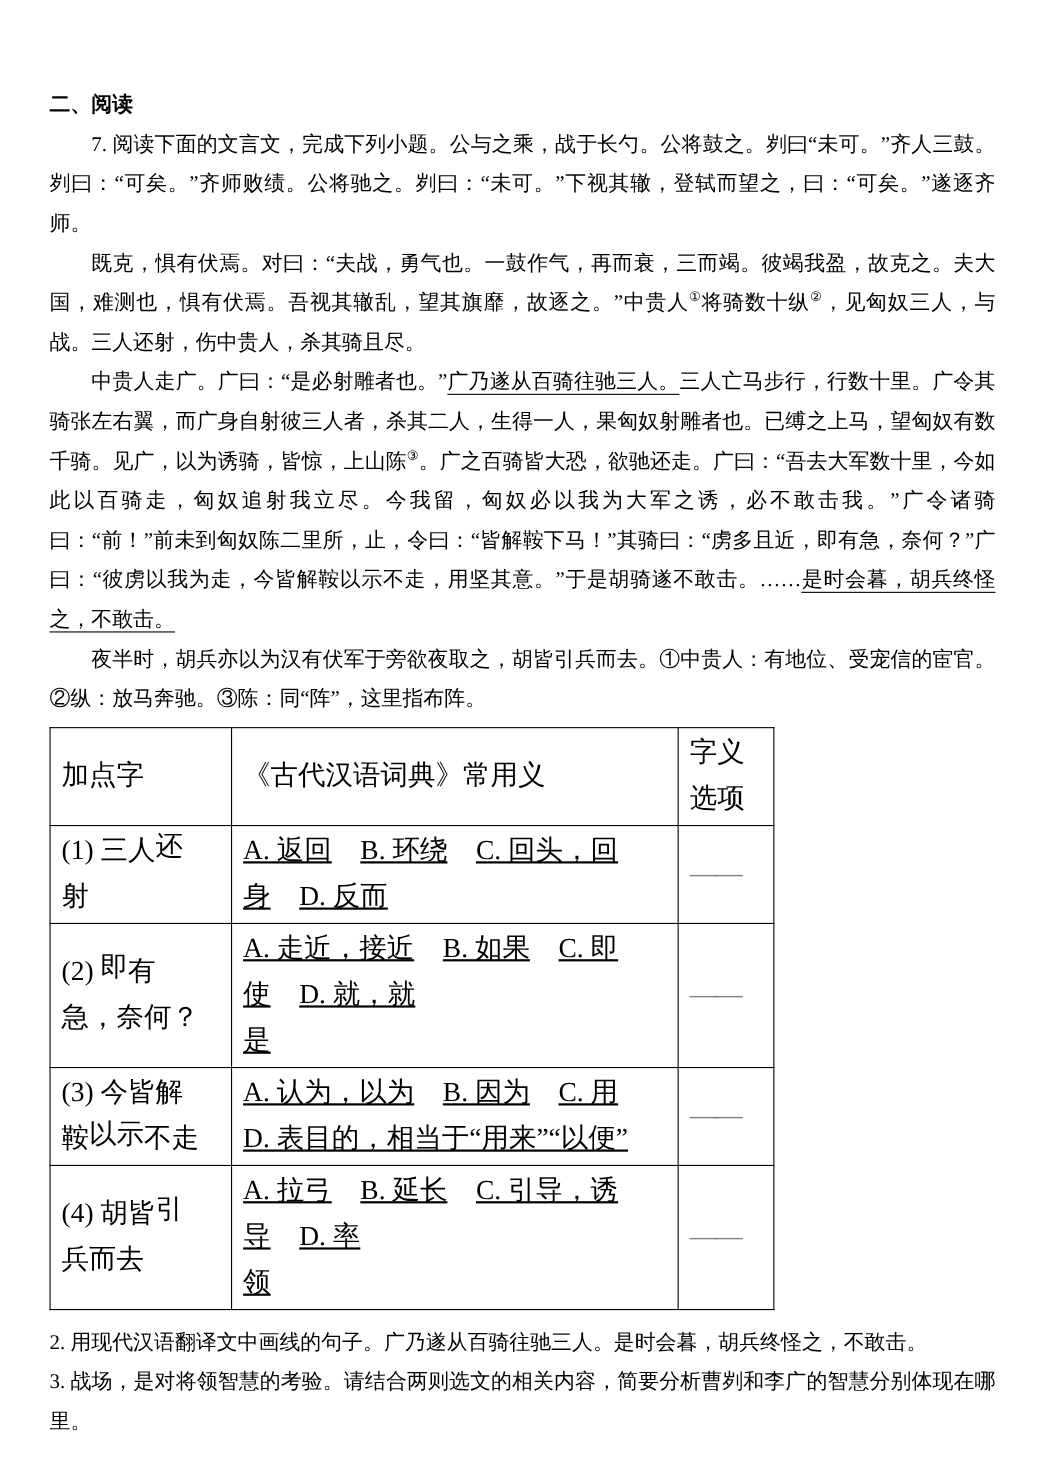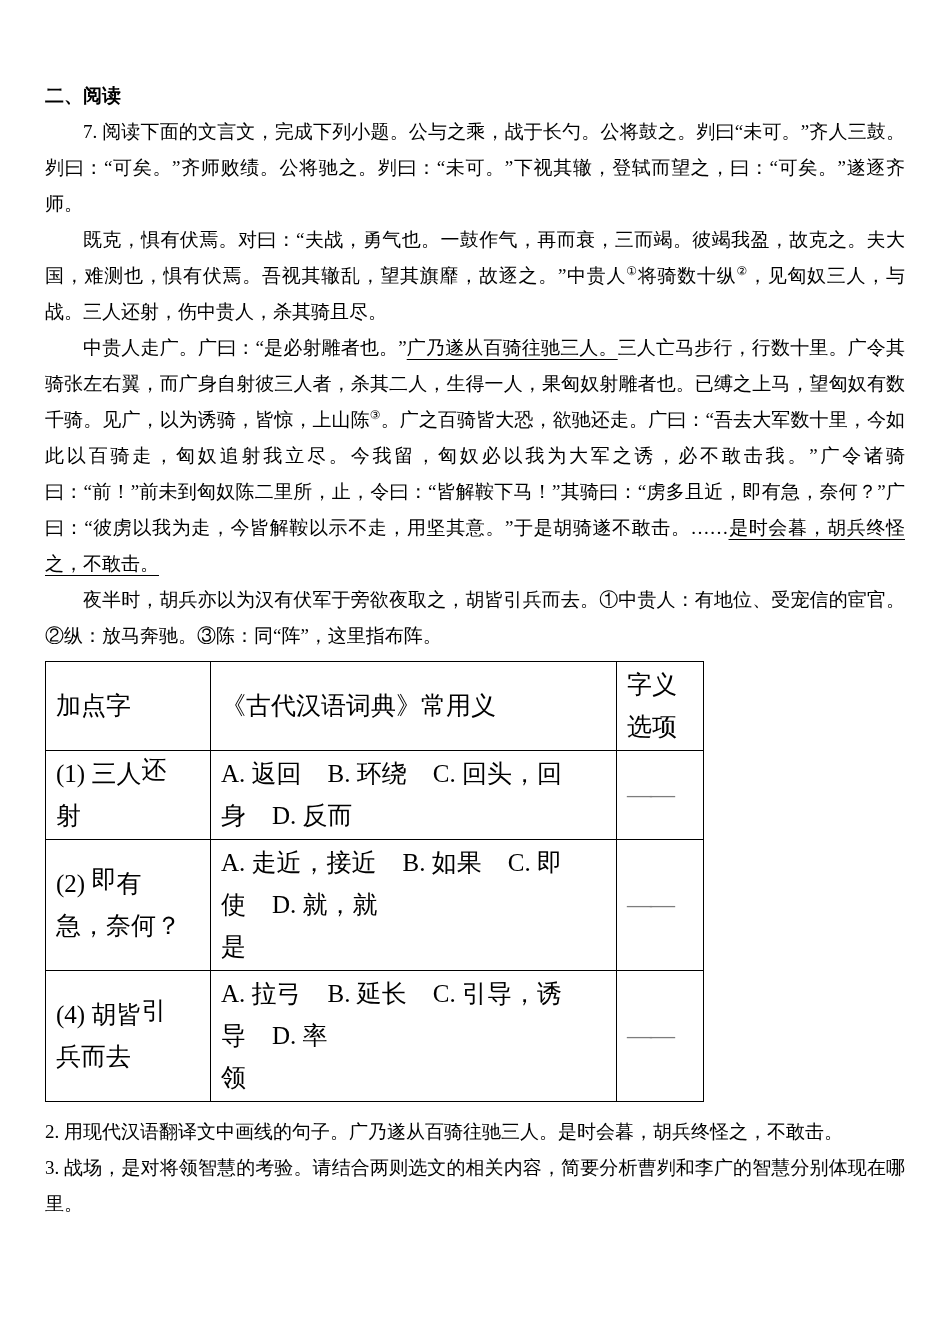--- a/index.html
+++ b/index.html
@@ -39,21 +39,21 @@
     padding: 2px 20px 2px 10px;
     line-height: 42px;
     font-size: 25px;
   }
   col.c1 { width: 165px; }
   col.c2 { width: 406px; }
   col.c3 { width: 87px; }
   tr.hrow { height: 47px; }
   tr.r1 { height: 46px; }
   tr.r2, tr.r3, tr.r4 { height: 84px; }
-  .optline { line-height: 42px; }
+  .optline { line-height: 42px; text-decoration: underline; }
   .opt { margin-right: 26px; }
   .opt:last-child { margin-right: 0; }
   .dot { position: relative; top: -4px; }
   .blank {
     color: #7d7d7d;
     letter-spacing: -2px;
     white-space: nowrap;
   }
 </style>
 </head>
@@ -92,20 +92,28 @@
       <td><span class="blank">——</span></td>
     </tr>
     <tr class="r2">
       <td><span>(2) </span><span class="dot">即</span><span>有急，奈何？</span></td>
       <td>
         <div class="optline"><span class="opt">A. 走近，接近</span><span class="opt">B. 如果</span><span class="opt">C. 即使</span><span class="opt">D. 就，就</span></div>
         <div class="optline"><span class="opt">是</span></div>
       </td>
       <td><span class="blank">——</span></td>
     </tr>
+    <tr class="r3">
+      <td><span>(3) 今皆解鞍</span><span class="dot">以示</span><span>不走</span></td>
+      <td>
+        <div class="optline"><span class="opt">A. 认为，以为</span><span class="opt">B. 因为</span><span class="opt">C. 用</span></div>
+        <div class="optline"><span class="opt">D. 表目的，相当于“用来”“以便”</span></div>
+      </td>
+      <td><span class="blank">——</span></td>
+    </tr>
     <tr class="r4">
       <td><span>(4) 胡皆</span><span class="dot">引</span><span>兵而去</span></td>
       <td>
         <div class="optline"><span class="opt">A. 拉弓</span><span class="opt">B. 延长</span><span class="opt">C. 引导，诱导</span><span class="opt">D. 率</span></div>
         <div class="optline"><span class="opt">领</span></div>
       </td>
       <td><span class="blank">——</span></td>
     </tr>
   </tbody>
     </table>

